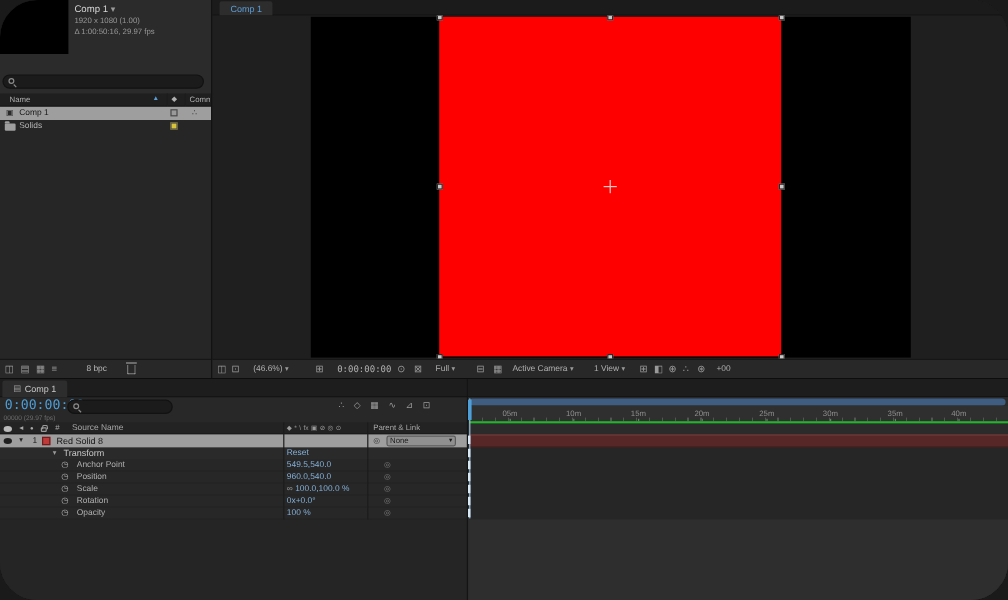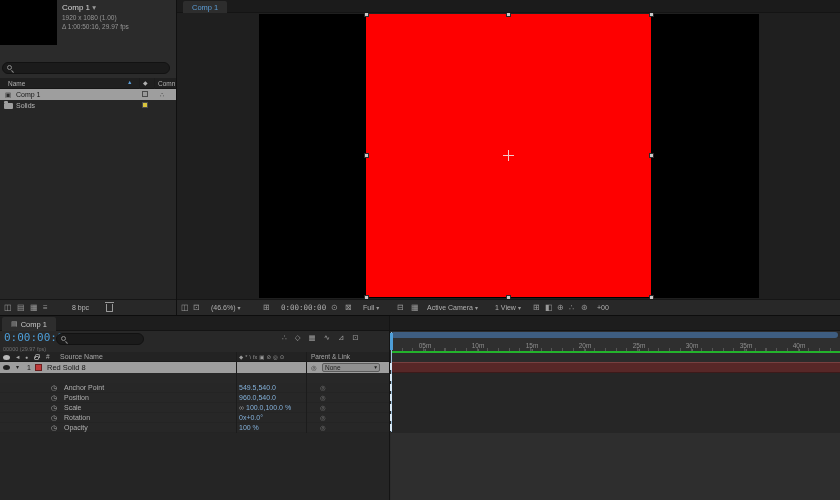--- a/index.html
+++ b/index.html
@@ -1,18 +1,18 @@
 <!DOCTYPE html>
 <html><head>
 <meta charset="utf-8">
 <style>
   *{margin:0;padding:0;box-sizing:border-box;}
   html,body{width:840px;height:500px;background:#1a1a1a;}
   #app{position:relative;width:840px;height:500px;overflow:hidden;background:#232323;
-       font-family:"Liberation Sans",sans-serif;font-size:8px;color:#b5b5b5;}
+       font-family:"Liberation Sans",sans-serif;font-size:8px;color:#b5b5b5;border-radius:31px;}
   .icon{color:#9a9a9a;font-size:7.5px;}
   .icon.dark{color:#2a2a2a;}
   .blue{color:#4d9ed8;}
   .timecode{font-family:"DejaVu Sans Mono",monospace;color:#4d9ed8;}
 
   
   .tabbar{position:absolute;left:0;right:0;height:13px;background:#1b1b1b;border-bottom:1px solid #141414;}
   .tab{position:absolute;top:1px;height:12px;display:flex;align-items:center;gap:3px;
        padding:0 9px;background:#2d2d2d;font-size:7.5px;color:#c8c8c8;border-radius:2px 2px 0 0;}
   .tab .tablabel-blue{color:#5b9dd6;}
@@ -271,20 +271,25 @@
         <span style="position:absolute;left:27px;font-size:7px;">1</span>
         <span style="position:absolute;left:35px;top:2px;width:7px;height:7px;background:#c03a3a;border:1px solid #6b1f1f;"></span>
         <span style="position:absolute;left:47px;font-size:7.5px;">Red Solid 8</span>
         <span style="position:absolute;left:311px;font-size:6.5px;color:#333;">◎</span>
         <span class="parent-dd">
           <span>None</span>
           <span style="font-size:5.5px;">▾</span>
         </span>
       </div>
 
+      <div id="tl-transform">
+        <span style="position:absolute;left:44px;font-size:6px;color:#9a9a9a;">▾</span>
+        <span style="position:absolute;left:53px;font-size:7.5px;color:#c6c6c6;">Transform</span>
+        <span style="position:absolute;left:239px;font-size:7px;color:#84b1da;">Reset</span>
+      </div>
 
       <div class="prop-row" style="top:67px;">
         <span class="stopwatch">◷</span>
         <span class="prop-name">Anchor Point</span>
         <span class="prop-vals">
             <span>549.5,540.0</span>
           </span>
         <span class="pickwhip">◎</span>
       </div>
       <div class="prop-row" style="top:77px;">

